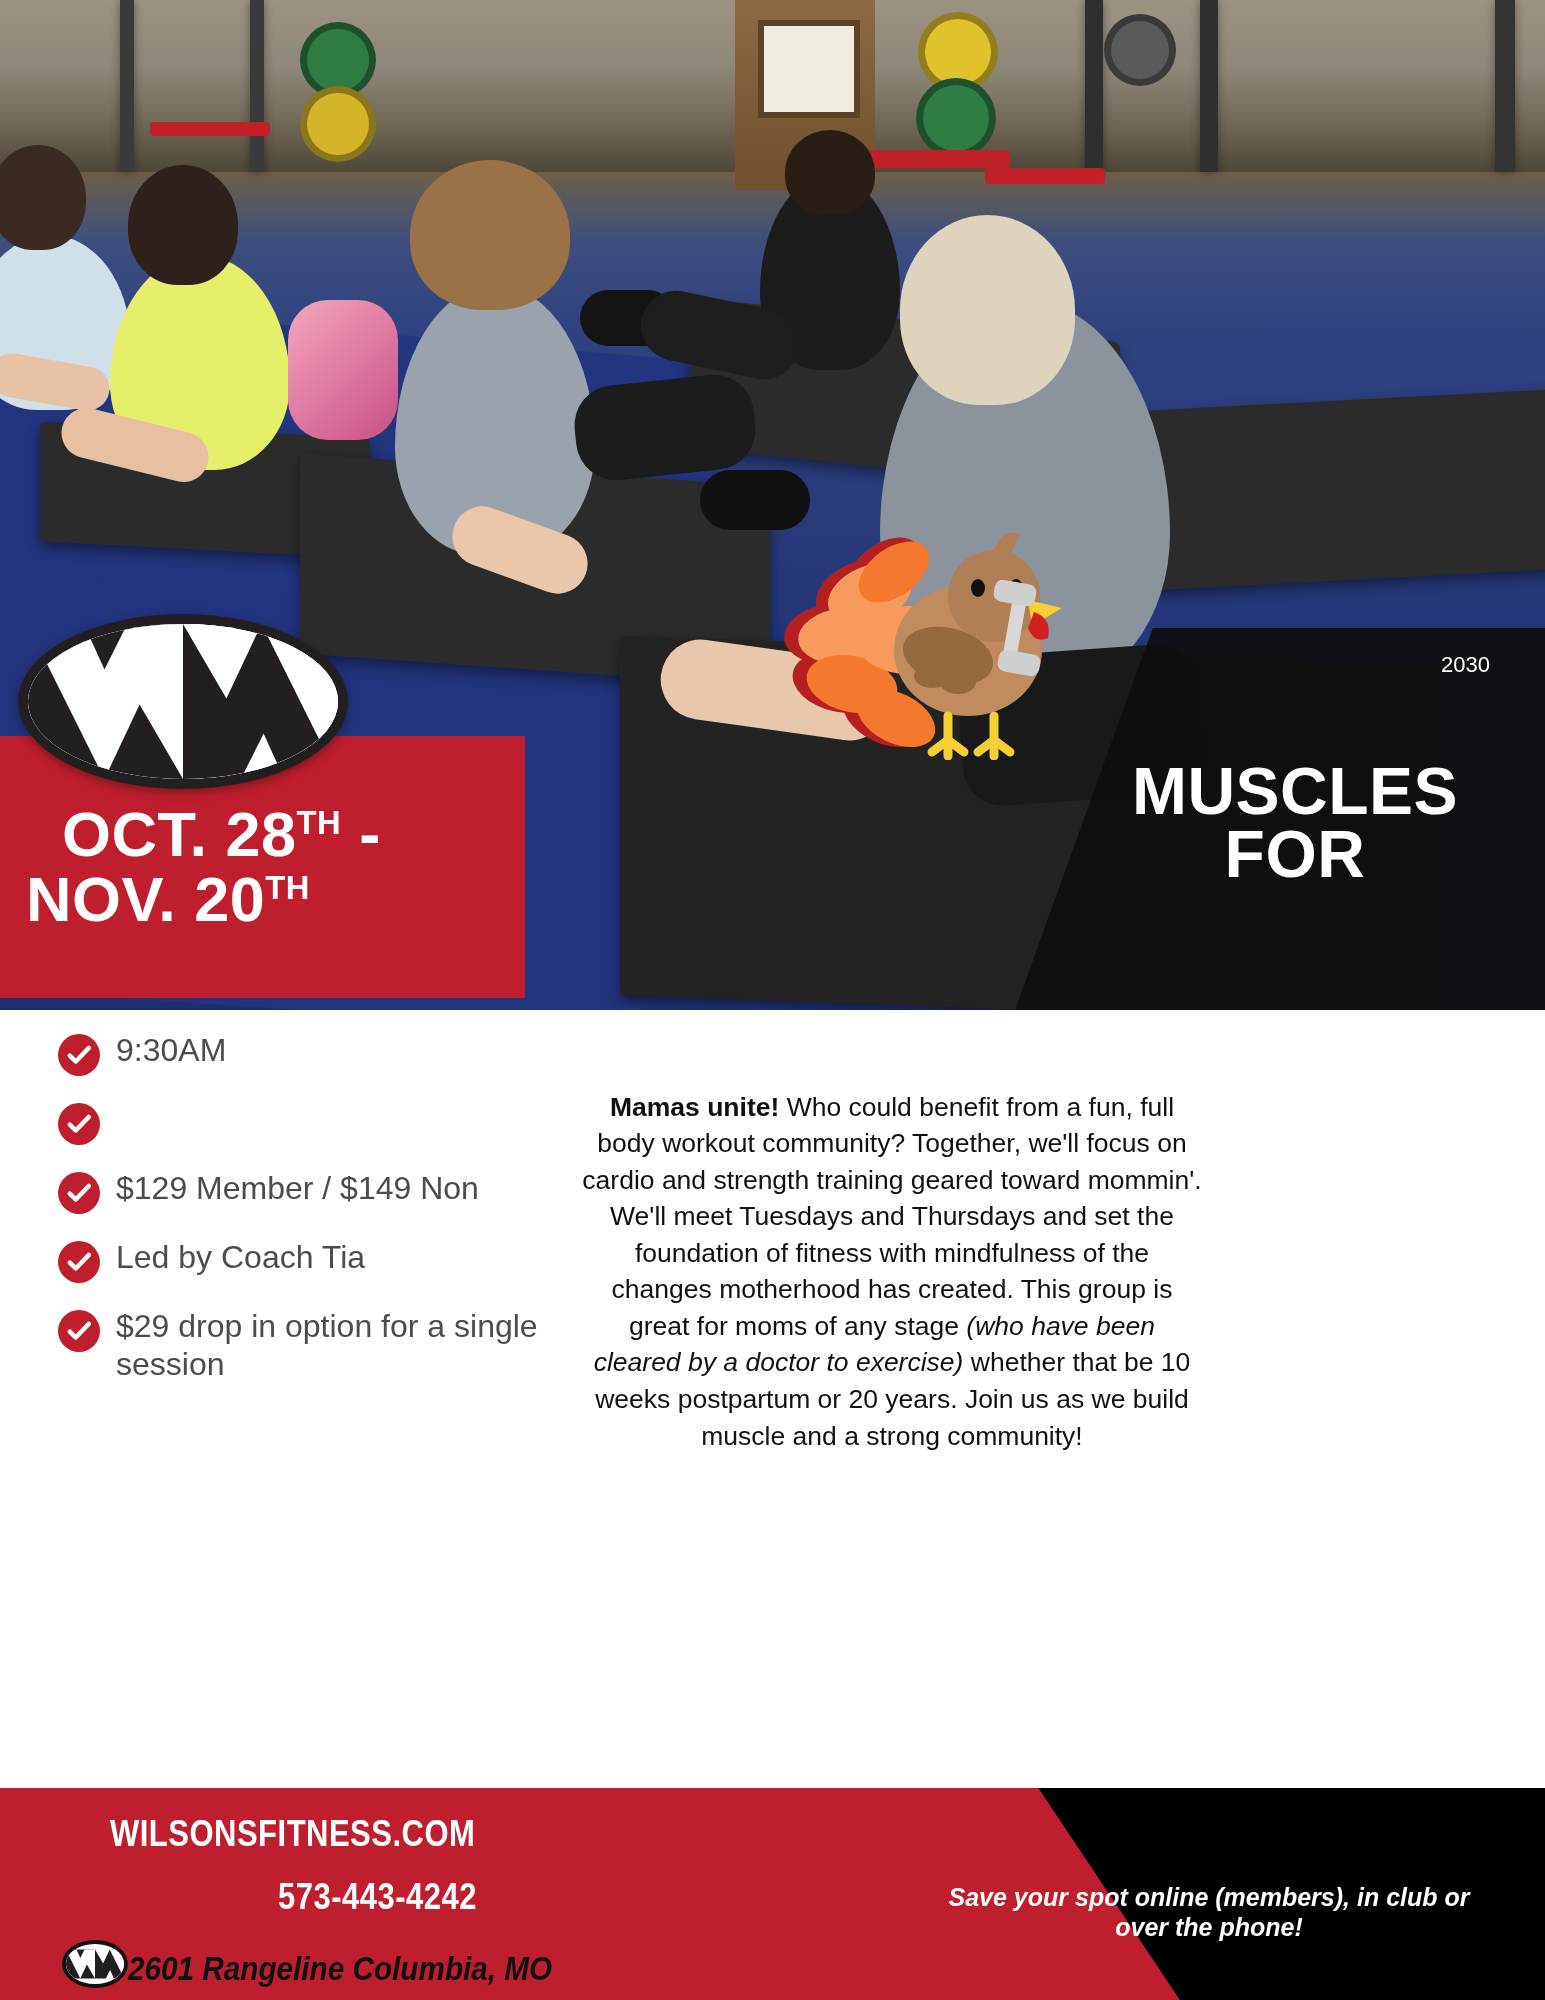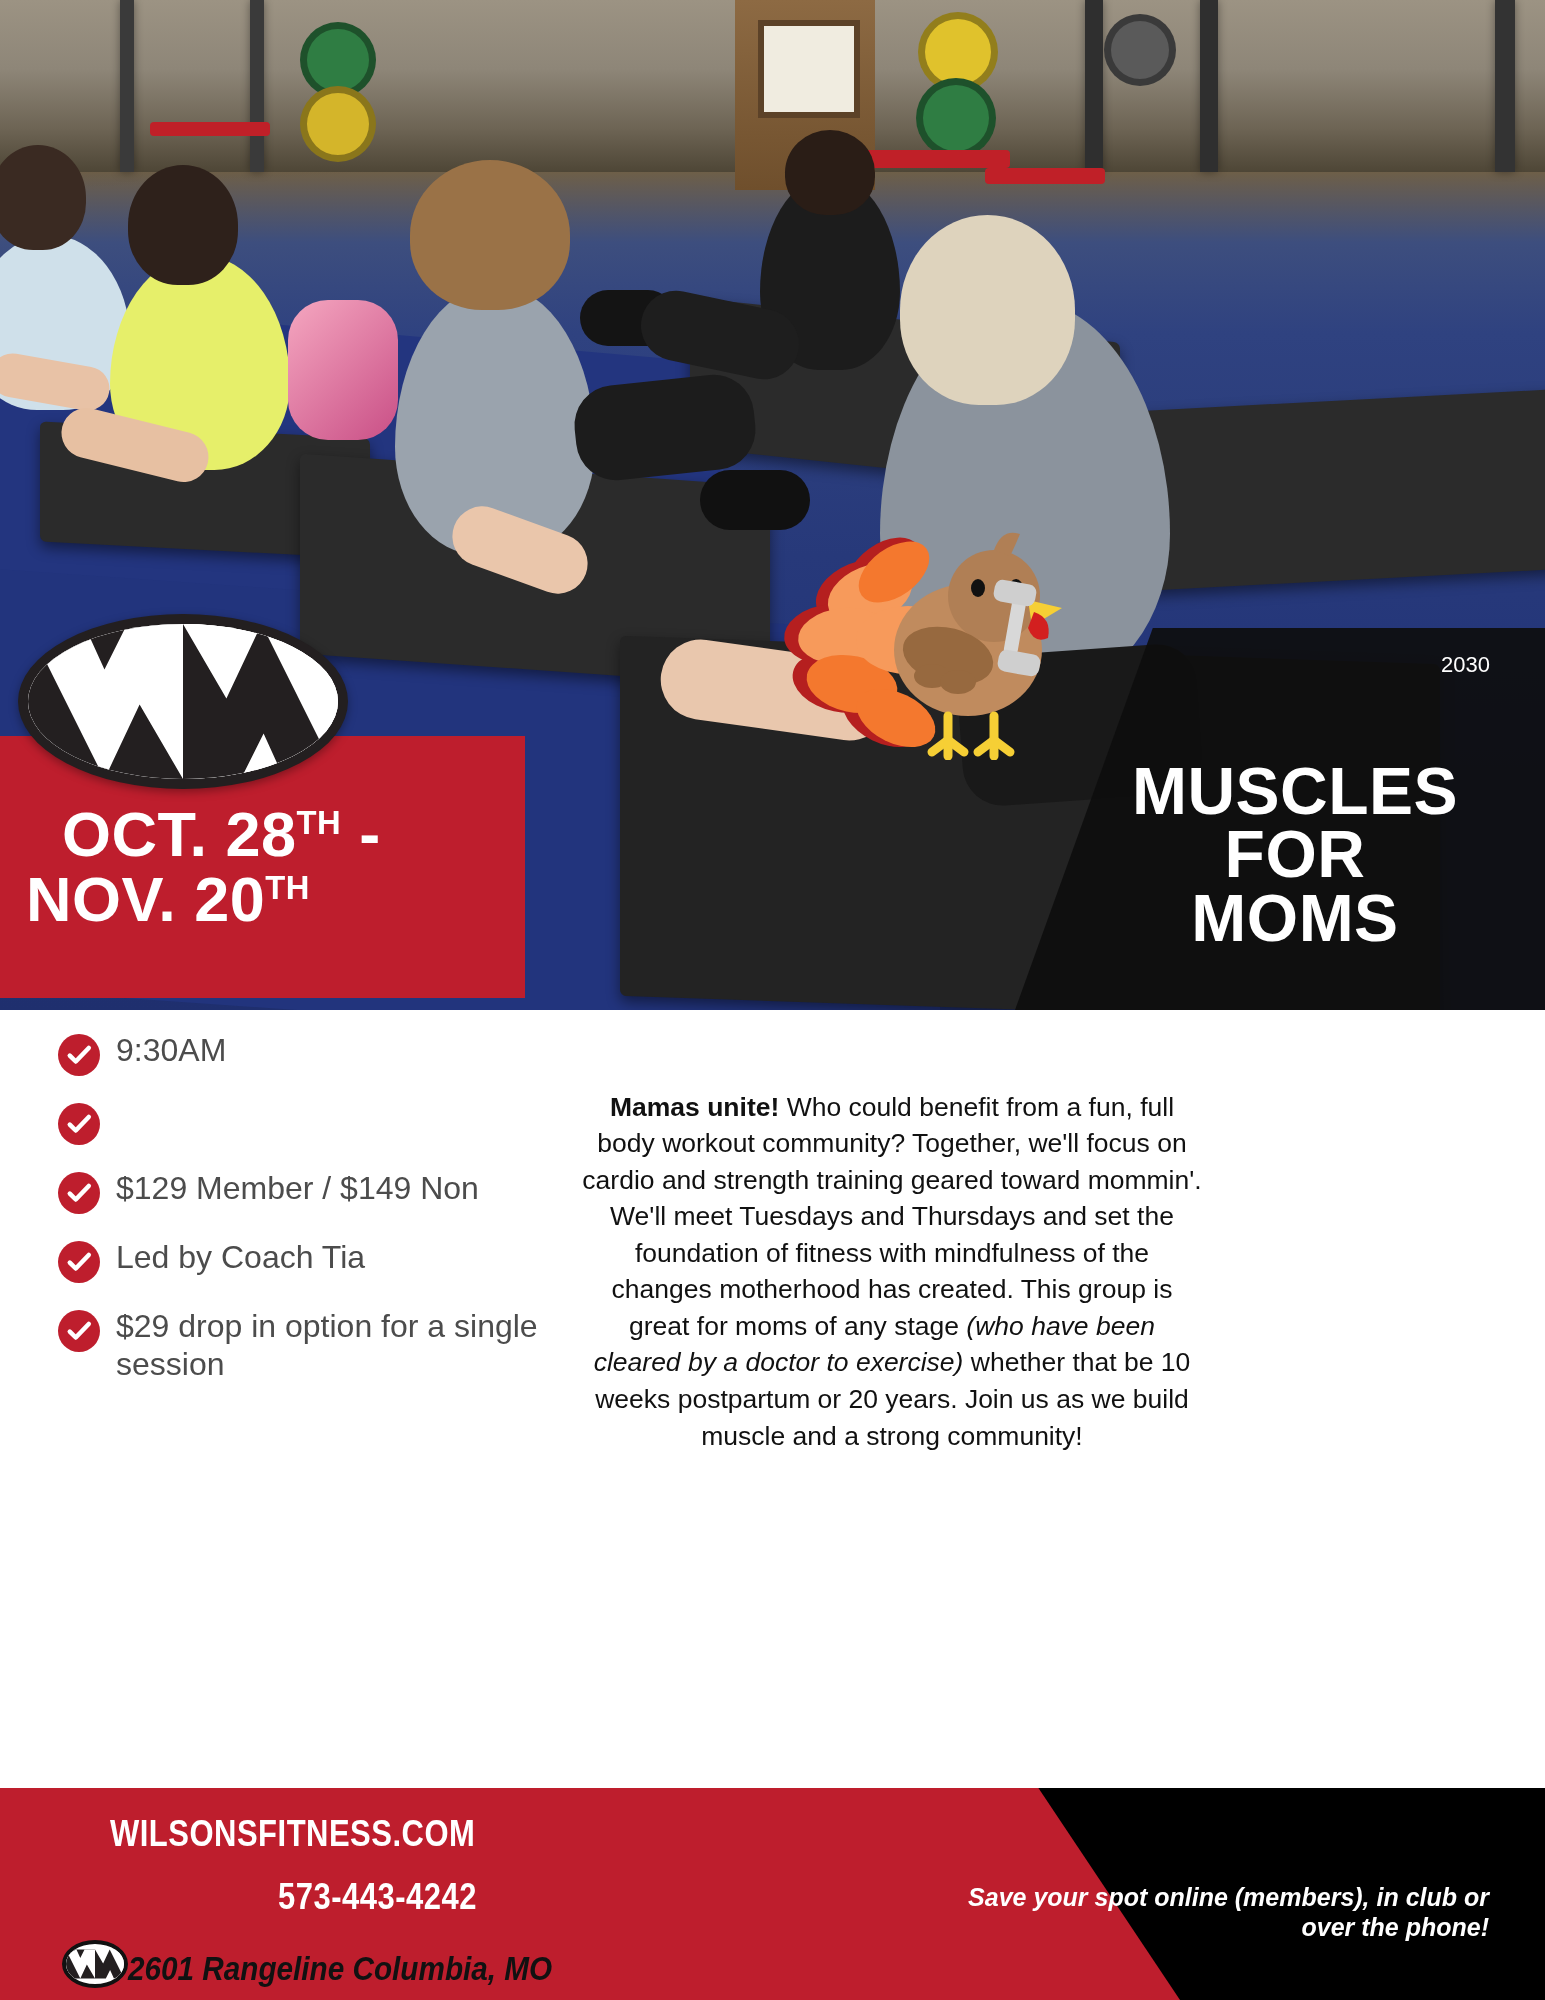--- a/index.html
+++ b/index.html
@@ -77,21 +77,21 @@
      clip-path:polygon(0 0,88% 0,100% 100%,0 100%);}
   .f-site{position:absolute;left:110px;bottom:145px;z-index:6;color:#fff;font-weight:800;font-size:36px;
           letter-spacing:.6px;transform:scaleX(.86);transform-origin:left center;}
   .f-phone{position:absolute;left:278px;bottom:82px;z-index:6;color:#fff;font-weight:800;font-size:36px;
           letter-spacing:.6px;transform:scaleX(.86);transform-origin:left center;}
   .f-addr{position:absolute;left:128px;bottom:12px;z-index:6;color:#111;font-weight:700;font-style:italic;
           font-size:33px;transform:scaleX(.9);transform-origin:left center;white-space:nowrap;}
   .f-mark{position:absolute;left:62px;bottom:12px;z-index:7;width:58px;height:40px;border-radius:50%;
           background:#fff;border:4px solid #111;overflow:hidden;}
   .f-mark svg{width:100%;height:100%;display:block;}
-  .f-note{position:absolute;right:56px;bottom:58px;z-index:6;width:560px;text-align:right;color:#fff;
+  .f-note{position:absolute;right:56px;bottom:58px;z-index:6;width:560px;text-align:center;color:#fff;
           font-weight:800;font-style:italic;font-size:25px;line-height:1.18;}
 </style>
 </head>
 <body>
 
 <div class="flyer">
 
   <div class="photo">
     <div class="floor"></div>
     <div class="wall"></div>
@@ -201,21 +201,20 @@
         </g>
       </g>
     </svg>
   </div>
 
   <div class="titlepanel"></div>
   <div class="yearbadge">2030</div>
   <div class="titltxt titletxt">
     <div>MUSCLES</div>
     <div>FOR</div>
-    <div>MOMS</div>
   </div>
 
   <div class="dateband">
     <div class="dateline"><span>OCT. 28</span><sup>TH</sup><span> -</span></div>
     <div class="dateline l2"><span>NOV. 20</span><sup>TH</sup></div>
   </div>
 
   <div class="logo-oval">
     <svg viewBox="0 0 300 150" xmlns="http://www.w3.org/2000/svg">
       <rect x="0" y="0" width="300" height="150" fill="#ffffff"></rect>

